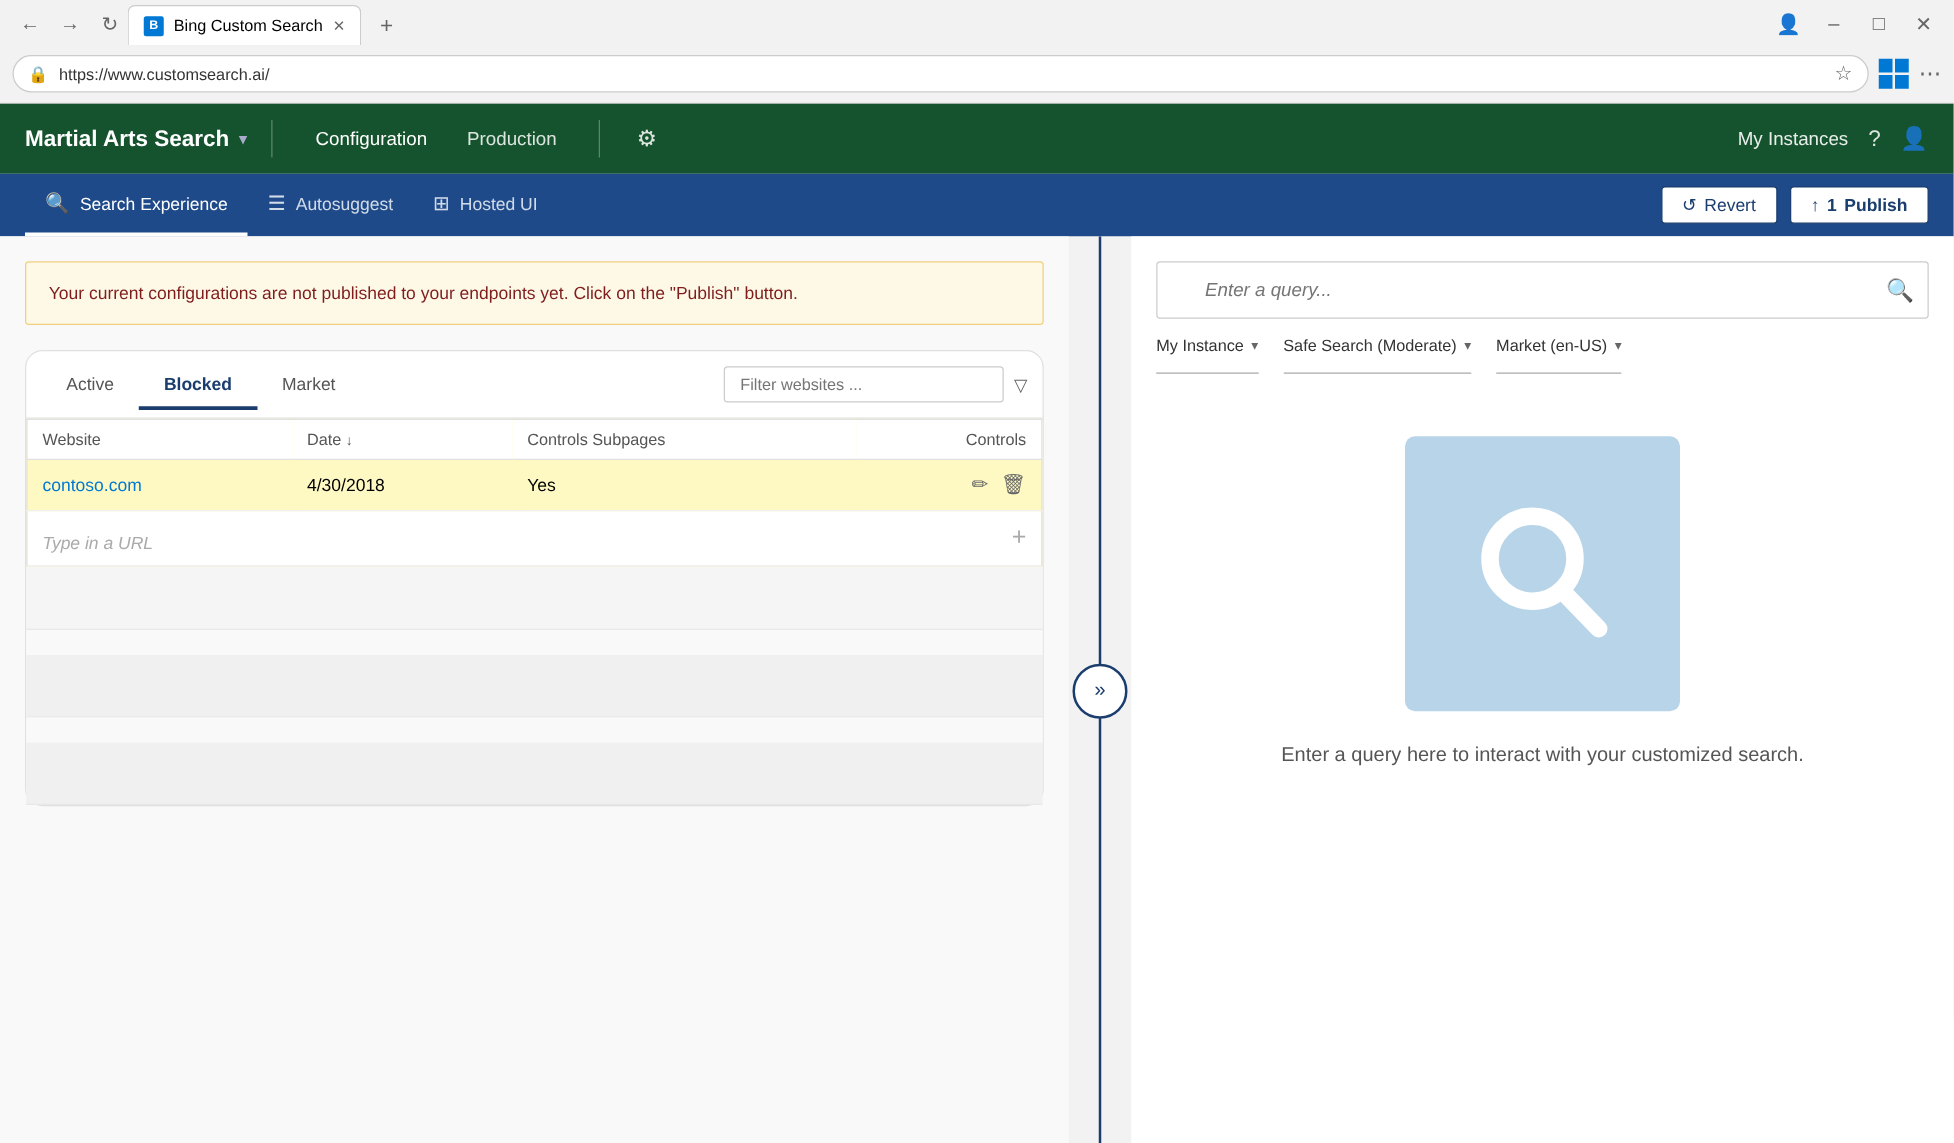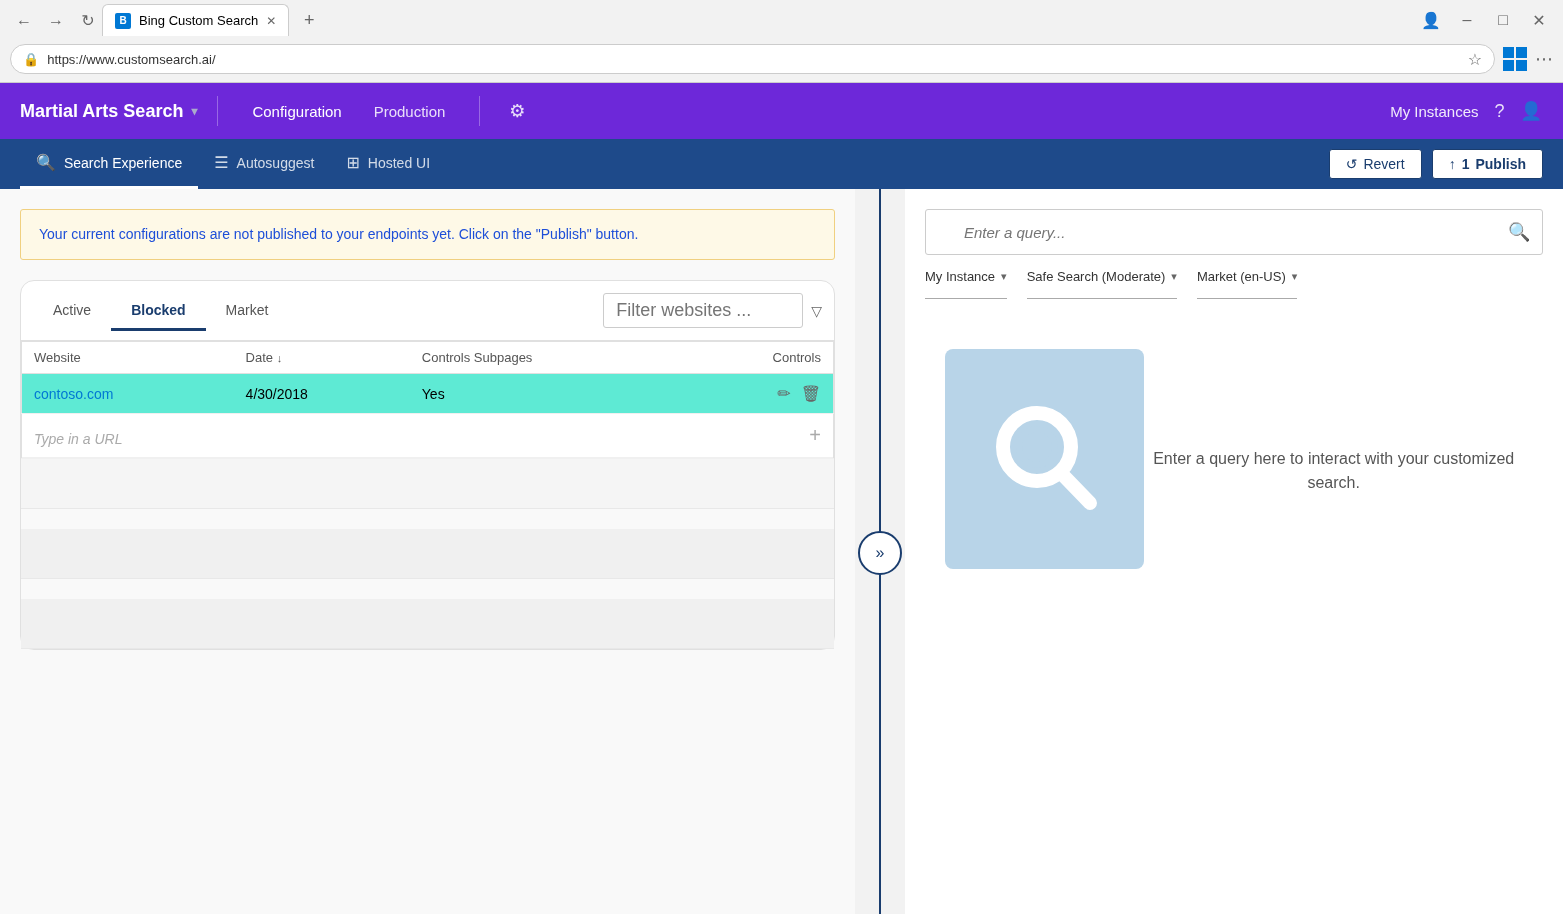--- a/index.html
+++ b/index.html
@@ -105,21 +105,21 @@
       gap: 2px;
     }
     .windows-icon span {
       display: block;
       background: #0078d4;
     }
     .menu-dots { color: #666; font-size: 18px; cursor: pointer; }
 
     
     .app-header {
-      background: #6d28d9;
+      background: #14532d;
       color: white;
       display: flex;
       align-items: center;
       padding: 0 20px;
       height: 56px;
     }
     .app-title {
       font-size: 18px;
       font-weight: 600;
       display: flex;
@@ -240,21 +240,21 @@
       background: #f9f9f9;
     }
 
     .warning-banner {
       background: #fef9e7;
       border: 1px solid #f0d080;
       border-radius: 3px;
       padding: 14px 18px;
       margin-bottom: 20px;
       font-size: 14px;
-      color: #1d4ed8;
+      color: #7f1d1d;
       line-height: 1.5;
     }
 
     
     .content-tabs {
       display: flex;
       border-bottom: 2px solid #e0e0e0;
       margin-bottom: 0;
     }
     .content-tab {
@@ -276,32 +276,32 @@
       display: flex;
       align-items: center;
       justify-content: flex-end;
       padding: 12px 0;
       gap: 8px;
     }
     .filter-input {
       border: 1px solid #ccc;
       padding: 6px 12px;
       border-radius: 3px;
-      font-size: 18px;
+      font-size: 13px;
       color: #999;
-      width: 200px;
+      width: 224px;
       background: white;
     }
     .filter-icon { color: #666; font-size: 14px; }
 
     
     .data-table {
       width: 100%;
       border-collapse: collapse;
-      background: #5eead4;
+      background: #fef9c3;
       border: 1px solid #e0e0e0;
     }
     .data-table th {
       text-align: left;
       padding: 8px 12px;
       font-size: 13px;
       color: #555;
       font-weight: 500;
       border-bottom: 1px solid #e0e0e0;
       background: white;
@@ -416,21 +416,21 @@
       color: #333;
       cursor: pointer;
       border-bottom: 1px solid #aaa;
       padding-bottom: 14px;
     }
     .search-option-chevron { font-size: 11px; color: #666; }
 
     
     .search-placeholder-visual {
       display: flex;
-      flex-direction: row;
+      flex-direction: column;
       align-items: center;
       justify-content: center;
       padding: 30px 20px;
     }
     .search-icon-large {
       width: 220px;
       height: 220px;
       background: #b8d4e8;
       border-radius: 8px;
       display: flex;

